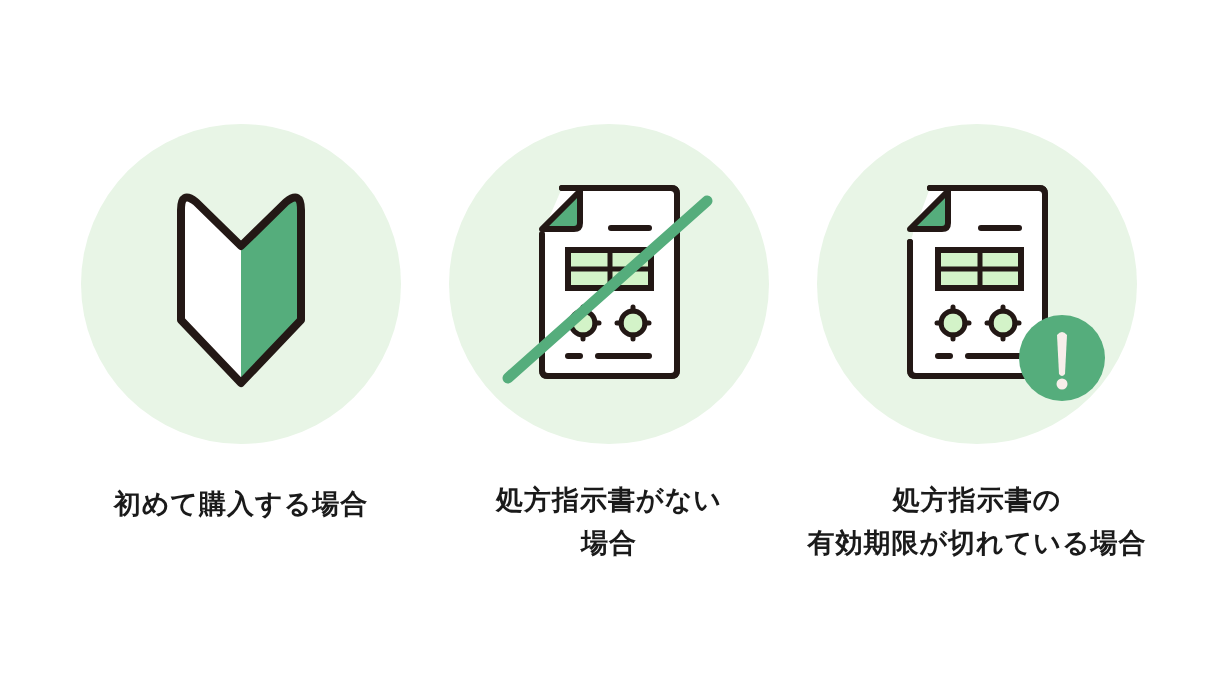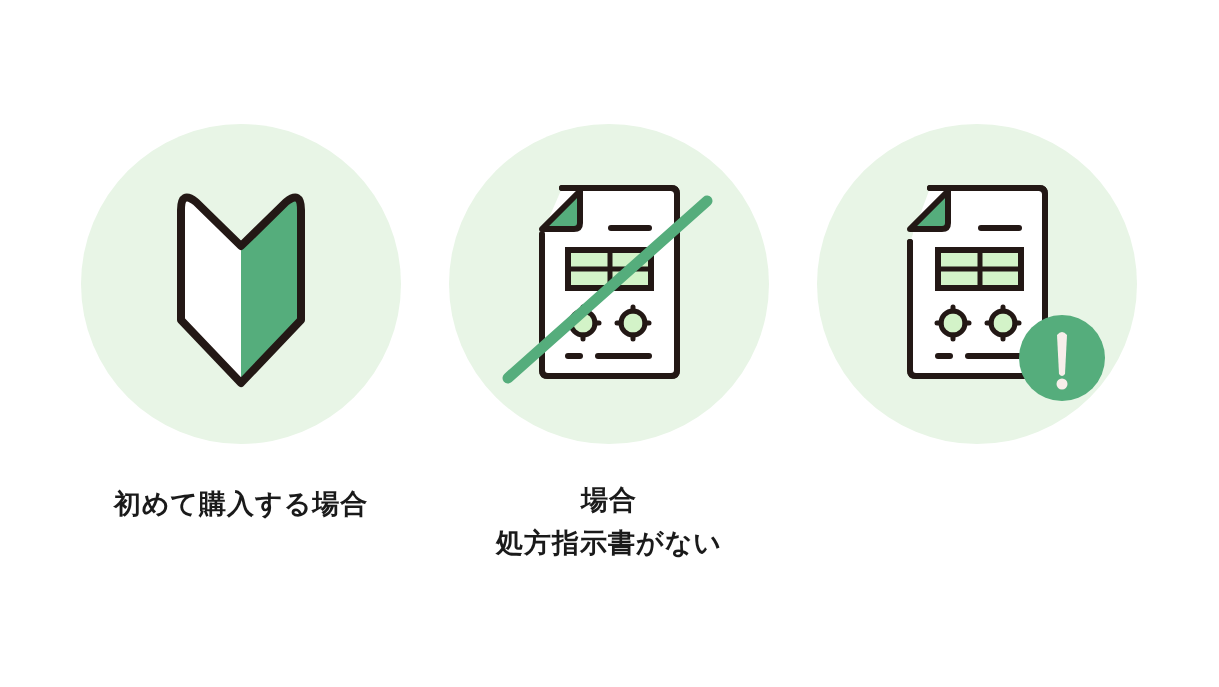--- a/index.html
+++ b/index.html
@@ -102,22 +102,22 @@
           <line x1="196" y1="199" x2="200" y2="199"></line>
       </g>
 
       <line x1="119" y1="232" x2="131" y2="232" stroke="#231815" stroke-width="6" stroke-linecap="round"></line>
       <line x1="149" y1="232" x2="200" y2="232" stroke="#231815" stroke-width="6" stroke-linecap="round"></line>
 
       <line x1="59" y1="254" x2="258" y2="77" stroke="#55ad7c" stroke-width="11" stroke-linecap="round"></line>
     </svg>
   </div>
   <div class="label">
+    <span>処方指示書がない</span>
     <span>場合</span>
-    <span>処方指示書がない</span>
   </div>
 </div>
 
 <div class="card" id="card-3">
   <div class="circle">
     <svg viewBox="0 0 320 320">
 
       <rect x="96" y="104" width="130" height="146" fill="#ffffff"></rect>
       <path d="M113 64 L222 64 Q228 64 228 70 L228 246 Q228 252 222 252 L99 252 Q93 252 93 246 L93 118" fill="#ffffff" stroke="#231815" stroke-width="6" stroke-linecap="round" stroke-linejoin="round"></path>
       <rect x="96" y="108" width="126" height="141" fill="#ffffff"></rect>
@@ -149,13 +149,17 @@
       <line x1="121" y1="232" x2="133" y2="232" stroke="#231815" stroke-width="6" stroke-linecap="round"></line>
       <line x1="151" y1="232" x2="202" y2="232" stroke="#231815" stroke-width="6" stroke-linecap="round"></line>
 
       <g>
         <circle cx="245" cy="234" r="43" fill="#55ad7c"></circle>
         <path d="M240 211 Q245 205 250 211 L248 250 Q245 254 242 250 Z" fill="#f7eeea"></path>
         <circle cx="245" cy="260" r="5.5" fill="#f7eeea"></circle>
       </g>
     </svg>
   </div>
+  <div class="label">
+    <span>処方指示書の</span>
+    <span>有効期限が切れている場合</span>
+  </div>
 </div>
 
 </body></html>

